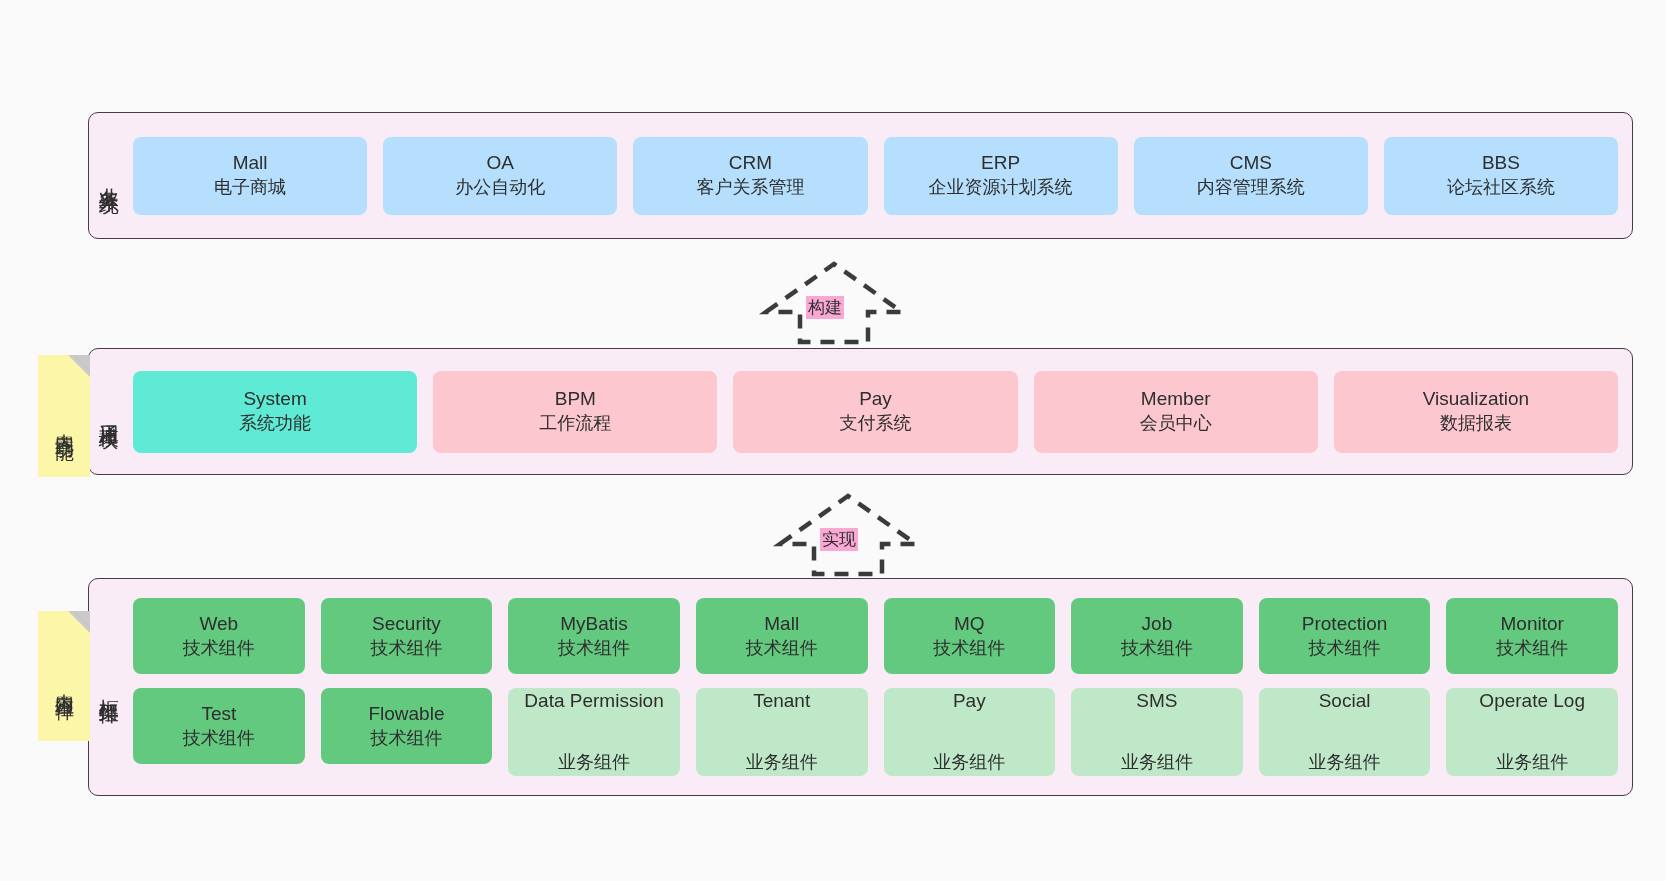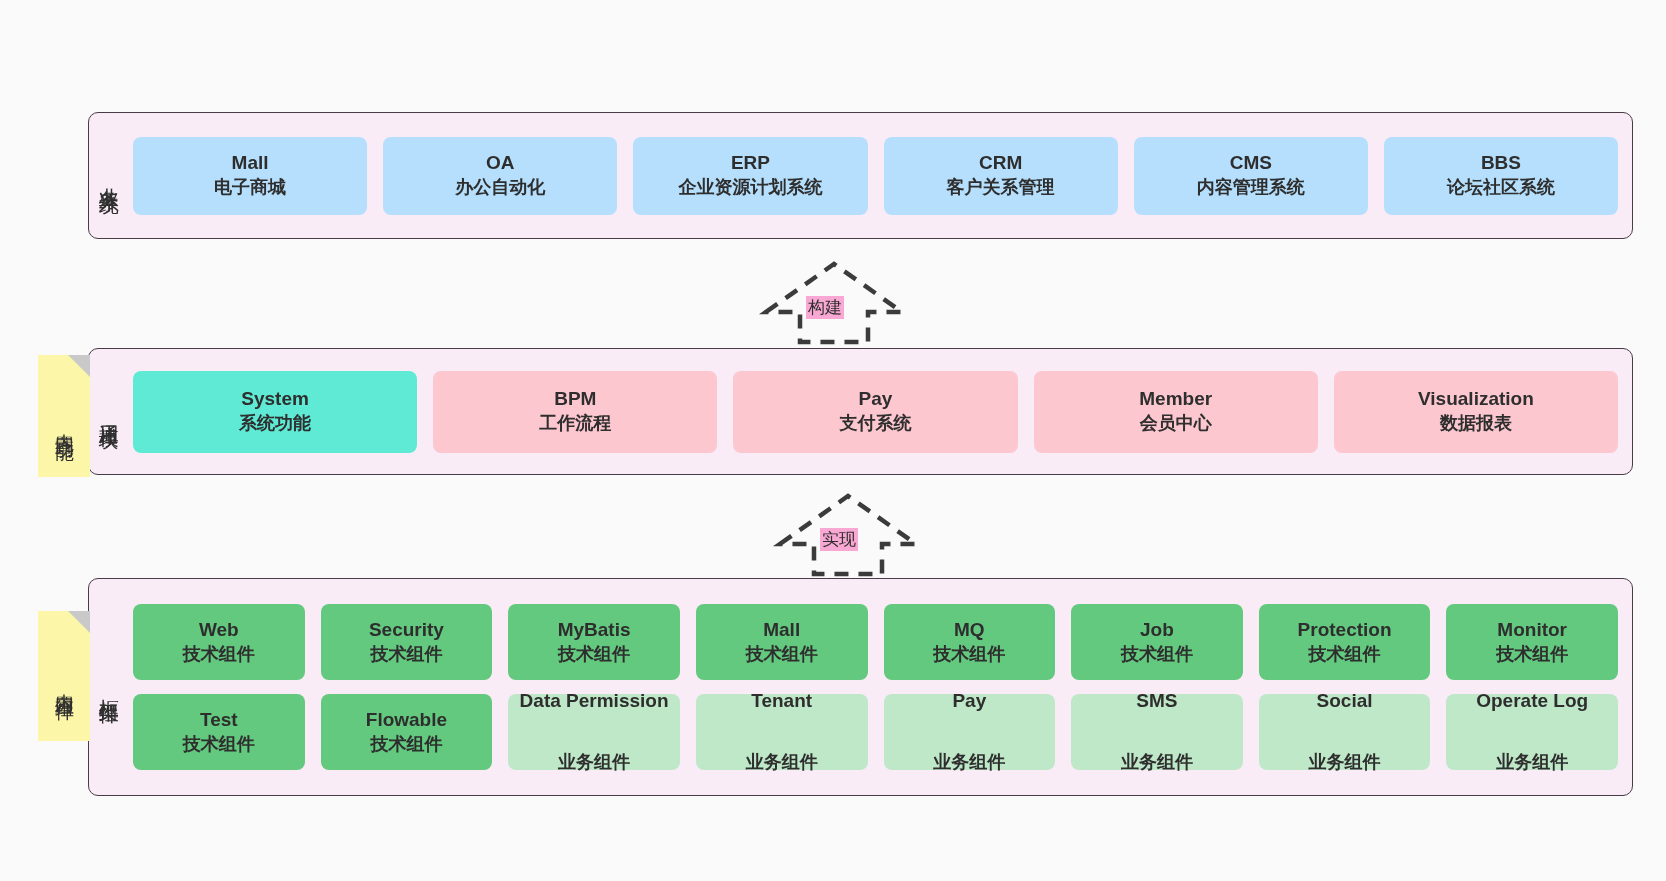--- a/index.html
+++ b/index.html
@@ -54,31 +54,30 @@
     flex:1 1 0;
     border-radius:8px;
     display:flex;
     flex-direction:column;
     align-items:center;
     justify-content:center;
     text-align:center;
     line-height:1.30;
     box-sizing:border-box;
     padding:4px 2px;
-    font-weight:bold;
   }
   .card .t1{font-size:19px;color:#2e2e2e;}
   .card .t2{font-size:18px;color:#2e2e2e;}
 
   
   .c-blue       {background:#b5dffc;height:78px;}
   .c-red        {background:#5eead4;height:82px;}
   .c-pink       {background:#fcc7cf;height:82px;}
   .c-green      {background:#63c97f;height:76px;}
-  .c-lightgreen {background:#bfe8c8;height:76px;gap:37px;}
+  .c-lightgreen {background:#bfe8c8;height:88px;gap:37px;}
 
   
   #layer-business {left:88px;  top:112px; width:1545px; height:127px;}
   #layer-common   {left:88px;  top:348px; width:1545px; height:127px;}
   #layer-framework{left:88px;  top:578px; width:1545px; height:218px;}
 
   
   .sticky{
     position:absolute;
     width:52px;
@@ -136,26 +135,26 @@
       <div class="row">
         <div class="card c-blue">
           <span class="t1">Mall</span>
           <span class="t2">电子商城</span>
         </div>
         <div class="card c-blue">
           <span class="t1">OA</span>
           <span class="t2">办公自动化</span>
         </div>
         <div class="card c-blue">
+          <span class="t1">CRM</span>
+          <span class="t2">客户关系管理</span>
+        </div>
+        <div class="card c-blue">
           <span class="t1">ERP</span>
           <span class="t2">企业资源计划系统</span>
-        </div>
-        <div class="card c-blue">
-          <span class="t1">CRM</span>
-          <span class="t2">客户关系管理</span>
         </div>
         <div class="card c-blue">
           <span class="t1">CMS</span>
           <span class="t2">内容管理系统</span>
         </div>
         <div class="card c-blue">
           <span class="t1">BBS</span>
           <span class="t2">论坛社区系统</span>
         </div>
       </div>

